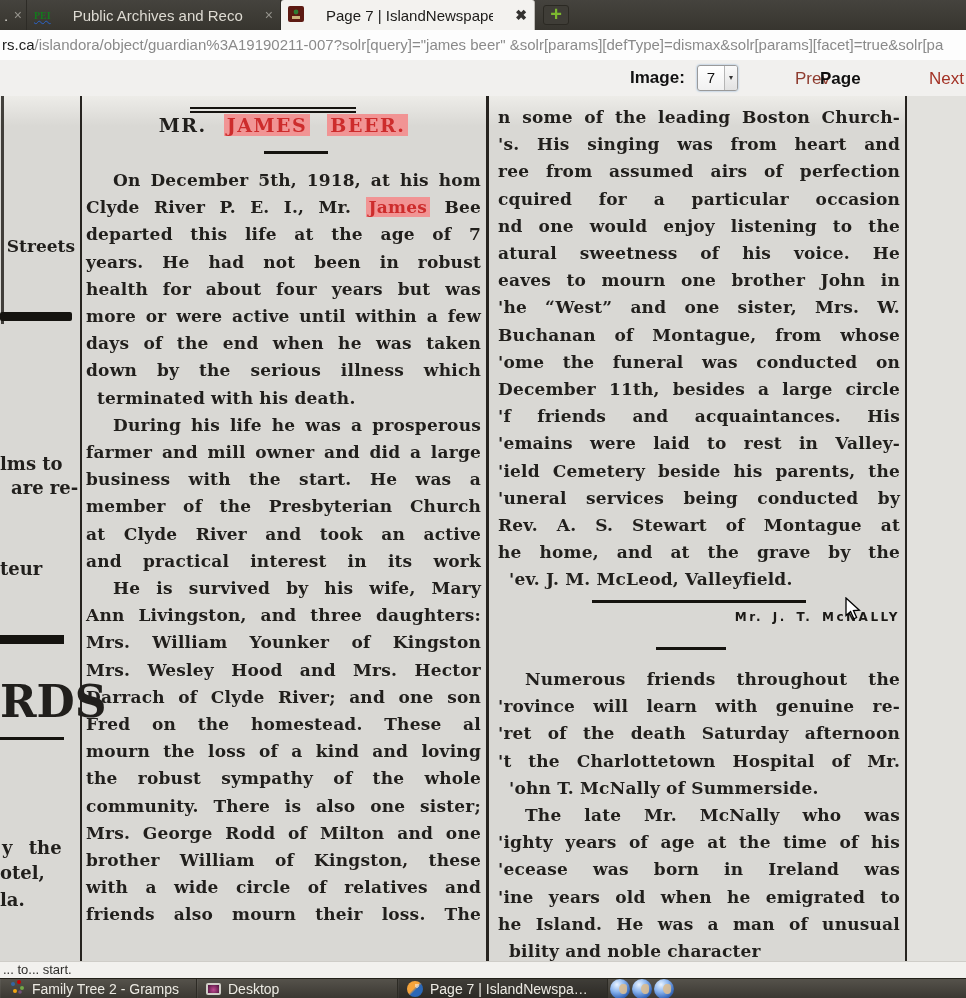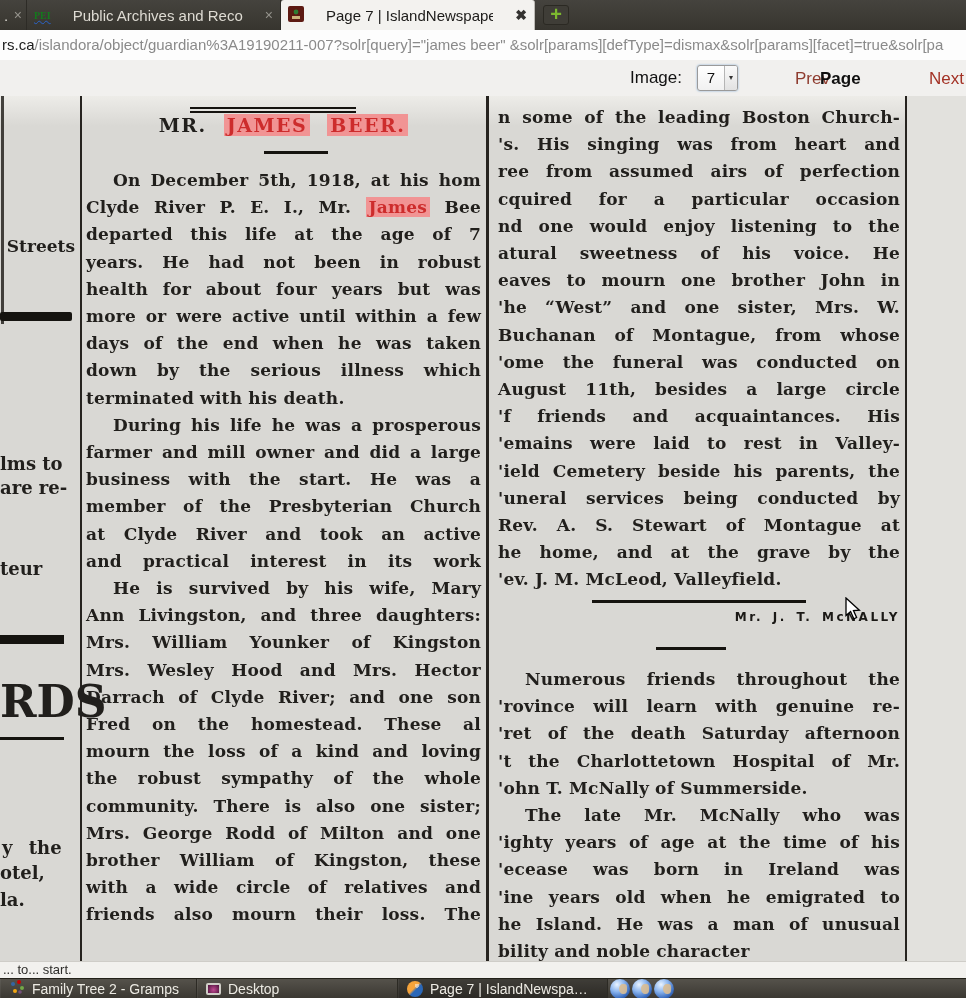--- a/index.html
+++ b/index.html
@@ -27,21 +27,21 @@
 
   
   .urlbar { position:absolute; top:30px; height:44px; left:0; right:0; background:#fdfdfd;
             border-bottom:1px solid #c9c7c2; font-size:15px; line-height:29px;
             white-space:nowrap; overflow:hidden; padding-left:2px; }
   .urlbar .domain { color:#1c1c1c; }
   .urlbar .path { color:#8a8a8a; }
 
   
   .toolbar { position:absolute; top:60px; height:36px; left:0; right:0; background:#f1f0ee; }
-  .img-label { position:absolute; left:630px; top:8px; font-size:17px; font-weight:normal; color:#111; }
+  .img-label { position:absolute; left:630px; top:8px; font-size:17px; font-weight:bold; color:#111; }
   .select { position:absolute; left:697px; top:5px; width:41px; height:26px;
             background:linear-gradient(#ffffff,#f1f1f1); border:1px solid #9a9a9a; border-radius:3px;
             box-shadow:0 0 2px rgba(90,150,210,.8); display:flex; overflow:hidden; }
   .sel-val { flex:1; font-size:15px; color:#111; text-align:center; line-height:24px; }
   .sel-btn { width:13px; border-left:1px solid #b5b5b5; background:linear-gradient(#fafafa,#e2e2e2);
              font-size:8px; color:#333; text-align:center; line-height:24px; }
   .nav { position:absolute; top:9px; font-size:17px; text-decoration:none; white-space:nowrap; }
   .nav.prev { left:795px; color:#8e3b2e; }
   .nav.page { left:820px; color:#0f0f0f; font-weight:bold; }
   .nav.next { left:929px; color:#a33225; }
@@ -53,36 +53,36 @@
   .vr { position:absolute; top:0; bottom:0; background:#26231f; }
   .vr.edge { left:1px; width:3px; height:228px; bottom:auto; opacity:.85; }
   .vr.r1 { left:80px; width:2px; }
   .vr.r2 { left:486px; width:3px; }
   .vr.r3 { left:905px; width:2px; }
 
   .mstrip { position:absolute; left:0; top:0; width:78px; height:100%; font-weight:700; }
   .mword { position:absolute; white-space:nowrap; }
   .m1 { top:140px; right:3px; font-size:17px; }
   .m2 { top:357px; left:0; font-size:18px; }
-  .m3 { top:381px; left:0; font-size:18px; }
+  .m3 { top:381px; left:0; font-size:18px;padding-left:11px; }
   .m4 { top:462px; left:0; font-size:18px; }
   .m5 { top:580px; left:0; font-size:44px; font-weight:800; }
   .m6 { top:741px; left:2px; font-size:18px; word-spacing:10px; }
   .m7 { top:766px; left:0; font-size:18px; }
   .m8 { top:793px; left:0; font-size:18px; }
   .mbar { position:absolute; left:0; background:#15130f; }
   .mbar.b1 { top:216px; width:72px; height:9px; border-radius:2px; }
   .mbar.b2 { top:539px; width:64px; height:9px; }
   .mbar.b3 { top:641px; width:64px; height:3px; }
 
   .colL { position:absolute; left:86px; top:0; width:395px; }
   .colR { position:absolute; left:498px; top:0; width:402px; }
   .nline { font-size:17px; line-height:27.2px; font-weight:700; letter-spacing:.2px;
            text-align:justify; text-align-last:justify; }
-  .nline.short { text-align-last:left; }
+  .nline.short { text-align-last:left;margin-left:11px; }
   .nline.ind { padding-left:27px; }
   .textL { position:absolute; top:71px; left:0; right:0; }
   .hrule { position:absolute; background:#15130f; }
   .hr1 { top:11px; left:104px; width:166px; height:6px; background:none;
          border-top:2px solid #15130f; border-bottom:2px solid #15130f; }
   .hr2 { top:55px; left:178px; width:64px; height:3px; }
   .headline1 { position:absolute; top:18px; left:0; right:0; text-align:center;
                font-size:19px; font-weight:800; letter-spacing:1.5px; word-spacing:9px; }
   .hl { background:#f19494; color:#cd2c2c; padding:0 3px; }
   .textR1 { position:absolute; top:8px; left:0; right:0; }
@@ -232,21 +232,21 @@
           <div class="nline">n some of the leading Boston Church-</div>
           <div class="nline">'s.  His singing was from heart and</div>
           <div class="nline">ree from assumed airs of perfection</div>
           <div class="nline">cquired  for  a  particular  occasion</div>
           <div class="nline">nd one would enjoy listening to the</div>
           <div class="nline">atural sweetness of his voice.  He</div>
           <div class="nline">eaves to mourn one brother John in</div>
           <div class="nline">'he “West” and one sister, Mrs. W.</div>
           <div class="nline">Buchanan of Montague, from whose</div>
           <div class="nline">'ome the funeral was conducted on</div>
-          <div class="nline">August 11th, besides a large circle</div>
+          <div class="nline">December 11th, besides a large circle</div>
           <div class="nline">'f friends and acquaintances.  His</div>
           <div class="nline">'emains were laid to rest in Valley-</div>
           <div class="nline">'ield Cemetery beside his parents, the</div>
           <div class="nline">'uneral services being conducted by</div>
           <div class="nline">Rev. A. S. Stewart of Montague at</div>
           <div class="nline">he home, and at the grave by the</div>
           <div class="nline short">'ev. J. M. McLeod, Valleyfield.</div>
         </div>
       <div class="hrule hrA"></div>
       <div class="headline2">Mr. J. T. McNALLY</div>

